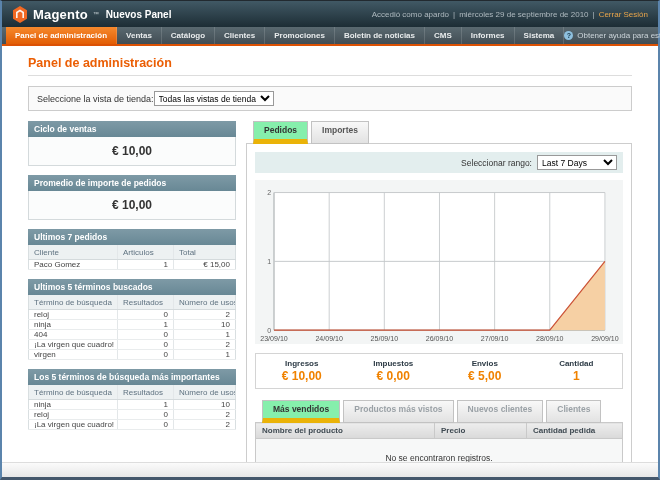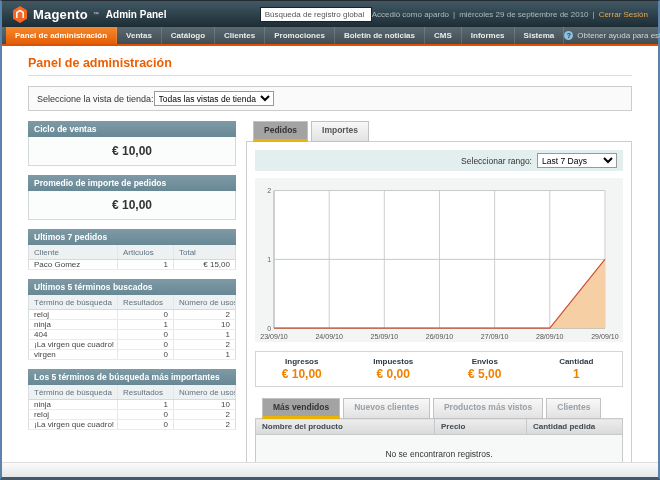--- a/index.html
+++ b/index.html
@@ -38,21 +38,21 @@
   table.sb{width:100%;border-collapse:collapse;font-size:8px;color:#444;border:1px solid #d9dfe1;border-top:none;table-layout:fixed}
   .sb th{background:#edf1f2;color:#5f7280;font-weight:normal;text-align:left;padding:2.5px 5px;border-bottom:1px solid #d4dadc;font-size:8px;overflow:hidden;white-space:nowrap}
   .sb td{padding:0 5px;border-bottom:1px solid #e9eced;background:#fff;overflow:hidden;white-space:nowrap}
   .sb th:nth-child(2),.sb td:nth-child(2){width:56px;border-left:1px solid #e3e7e9}
   .sb th:nth-child(3),.sb td:nth-child(3){width:62px;border-left:1px solid #e3e7e9}
   .sb td.num{text-align:right}
   
   .main{flex:1;min-width:0}
   .tabs{display:flex;gap:3px;padding-left:7px;position:relative;z-index:2;margin-bottom:-1px}
   .tab{border:1px solid #c2c2c2;background:linear-gradient(#f8f8f8,#e2e2e2);padding:3px 10px 4px;font-size:8.5px;font-weight:bold;color:#555;cursor:pointer;white-space:nowrap}
-  .tab.active{background:#a3a3a3;border-bottom:3px solid #eab308;color:#333}
+  .tab.active{background:#86efac;border-bottom:5px solid #eab308;color:#333}
   .tab.disabled{color:#9aa1a6;cursor:default}
   .panel{border:1px solid #cdcdcd;background:#fff;padding:8px;position:relative;z-index:1;margin-bottom:10px}
   .range-bar{background:#e3eeee;padding:3px 6px;display:flex;justify-content:flex-end;align-items:center;gap:5px;font-size:8.5px;color:#333;margin-bottom:7px}
   .range-bar select{width:80px}
   .chart-wrap{background:#f3f5f5;padding:5px 3px 1px;margin-bottom:9px}
   .chart-wrap svg{display:block;width:100%;height:auto}
   .stats{display:flex;border:1px solid #d4d4d4;margin-bottom:11px}
   .stat{flex:1;text-align:center;padding:5px 2px}
   .stat .lbl{font-size:8px;font-weight:bold;color:#2c3a45}
   .stat .val{font-size:12px;font-weight:bold;color:#f08200;margin-top:1px}
@@ -69,24 +69,23 @@
 <div class="window">
 
   <div class="topbar">
     <div class="brand">
       <svg width="16" height="17" viewBox="0 0 16 17">
         <polygon points="8,0 15,4.2 15,12.8 8,17 1,12.8 1,4.2" fill="#f26822"></polygon>
         <path d="M4,6 L8,3.6 L12,6 L12,12 L10.4,12 L10.4,7 L8,5.6 L5.6,7 L5.6,12 L4,12 Z" fill="#fff" opacity="0.92"></path>
       </svg>
       <span class="brand-name">Magento</span>
         <span class="brand-mark">™</span>
-      <span class="brand-suffix">Admin Panel</span>
+      <span class="brand-suffix">Nuevos Panel</span>
     </div>
     <div class="top-right">
-      <input class="search-input" type="text" value="Búsqueda de registro global" style="">
       <div class="top-meta">
         <span>Accedió como apardo</span>
         <span>|</span>
         <span>miércoles 29 de septiembre de 2010</span>
         <span>|</span>
         <span class="logout-link">Cerrar Sesión</span>
       </div>
     </div>
   </div>
 
@@ -279,22 +278,22 @@
                 <div class="val">€ 5,00</div>
               </div>
               <div class="stat">
                 <div class="lbl">Cantidad</div>
                 <div class="val">1</div>
               </div>
             </div>
 
           <div class="tabs">
               <span class="tab active">Más vendidos</span>
+              <span class="tab disabled">Productos más vistos</span>
               <span class="tab disabled">Nuevos clientes</span>
-              <span class="tab disabled">Productos más vistos</span>
               <span class="tab disabled">Clientes</span>
             </div>
           <table class="grid">
             <thead>
                 <tr>
                   <th>Nombre del producto</th>
                   <th>Precio</th>
                   <th>Cantidad pedida</th>
                 </tr>
               </thead>

